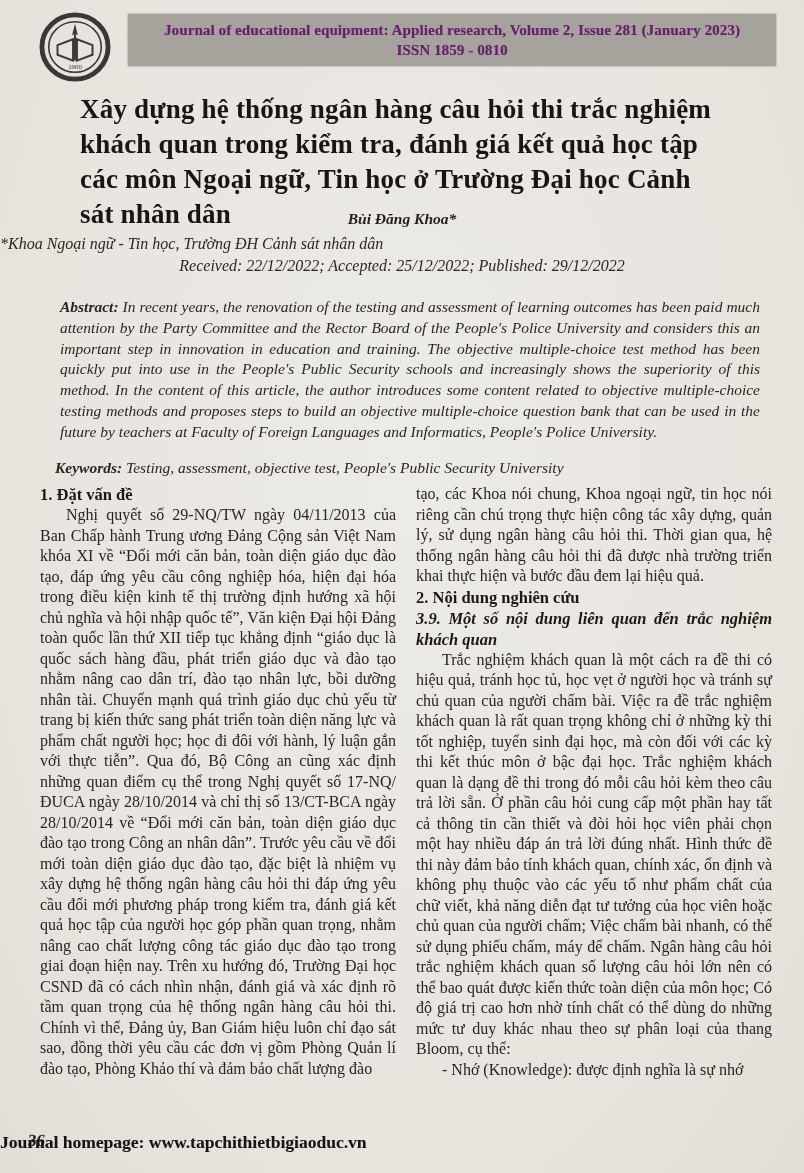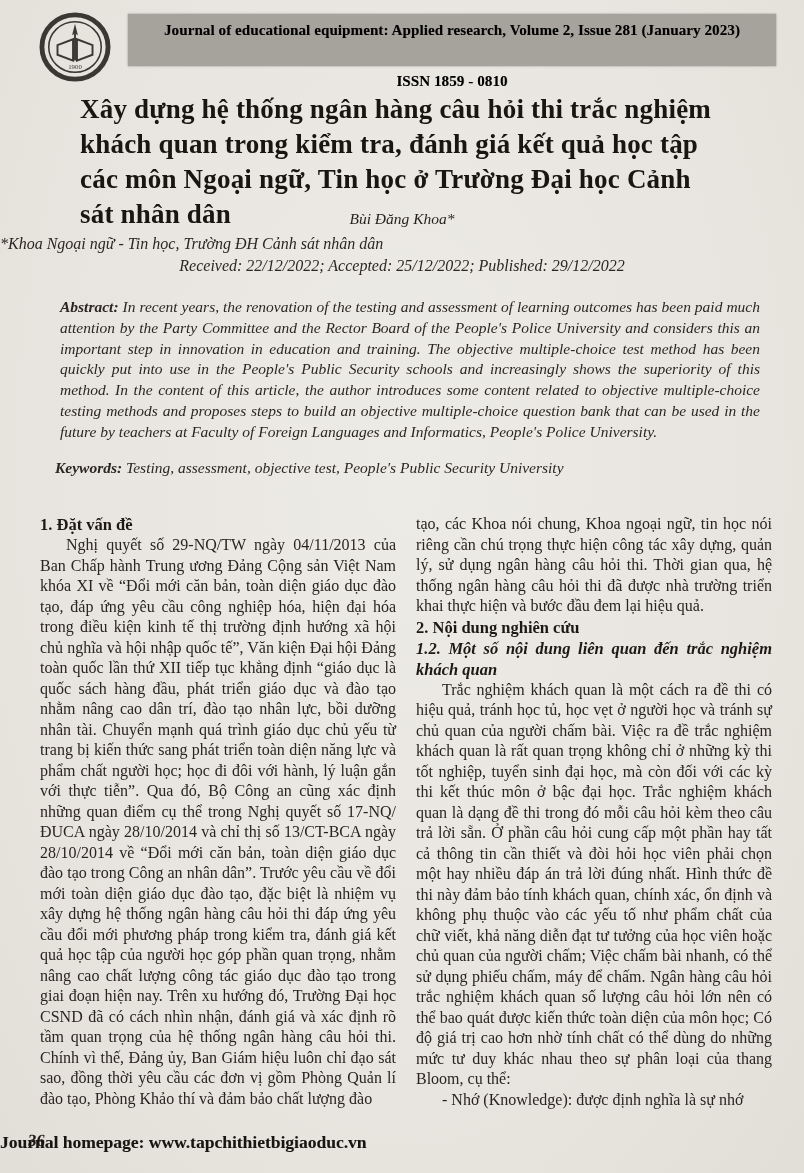--- a/index.html
+++ b/index.html
@@ -16,52 +16,51 @@
   .header{position:absolute;top:12px;left:36px;right:28px;display:flex;align-items:flex-start;}
   .logo{width:78px;height:70px;flex:0 0 auto;margin-right:14px;}
   .header-bar{
     flex:1;margin-top:2px;height:52px;
     background:#a6a39d;
     display:flex;flex-direction:column;justify-content:center;align-items:center;
     gap:3px;
     box-shadow:0 0 2px rgba(60,55,50,.5);
   }
   .header-bar .hline{
-    font-weight:bold;font-size:15px;color:#000000;
+    font-weight:bold;font-size:15px;color:#701a75;
     white-space:nowrap;letter-spacing:.1px;
     text-shadow:.4px .4px 0 rgba(20,18,15,.35);
-    margin-top:31px;
   }
   
   .title{
     margin:96px 40px 0 40px;margin-top:0;
     position:absolute;top:92px;left:40px;right:40px;
     font-weight:bold;font-size:27px;line-height:35px;
     color:#191511;letter-spacing:.2px;
   }
   .author{position:absolute;top:210px;left:0;right:0;text-align:center;
-    font-weight:normal;font-style:italic;font-size:15.5px;color:#241f1a;}
+    font-weight:bold;font-style:italic;font-size:15.5px;color:#241f1a;}
   .affiliation{position:absolute;top:235px;left:0;right:0;text-align:left;
     font-style:italic;font-size:16px;color:#2c2620;}
   .dates{position:absolute;top:257px;left:0;right:0;text-align:center;
     font-style:italic;font-size:16px;color:#2c2620;}
   
   .abstract{
     position:absolute;top:292px;left:55px;width:700px;margin:5px;
     font-style:italic;font-size:15.5px;line-height:20.8px;
     text-align:justify;color:#2b2620;
   }
   .keywords{
     position:absolute;top:458px;left:55px;width:700px;margin:0;
     font-style:italic;font-size:15.5px;line-height:20.8px;color:#2b2620;
   }
   .run-label{font-weight:bold;}
   
   .columns{
-    position:absolute;top:514px;left:40px;right:32px;
+    position:absolute;top:484px;left:40px;right:32px;
     display:flex;gap:20px;
   }
   .col{flex:1;min-width:0;}
   .para{margin:0;font-size:16px;line-height:20.5px;text-align:justify;color:#2a2420;}
   .para.indent{text-indent:26px;}
   .h1{font-weight:bold;font-size:16.5px;line-height:21px;color:#1d1812;}
   .h2{font-weight:bold;font-style:italic;font-size:16.5px;line-height:21px;
       text-align:justify;color:#1d1812;}
   
   .page-number{
@@ -109,21 +108,21 @@
   <p class="keywords"><span class="run-label">Keywords:</span><span> Testing, assessment, objective test, People's Public Security University</span></p>
 
   <div class="columns">
     <div class="col">
       <div class="h1">1. Đặt vấn đề</div>
       <p class="para indent">Nghị quyết số 29-NQ/TW ngày 04/11/2013 của Ban Chấp hành Trung ương Đảng Cộng sản Việt Nam khóa XI về “Đổi mới căn bản, toàn diện giáo dục đào tạo, đáp ứng yêu cầu công nghiệp hóa, hiện đại hóa trong điều kiện kinh tế thị trường định hướng xã hội chủ nghĩa và hội nhập quốc tế”, Văn kiện Đại hội Đảng toàn quốc lần thứ XII tiếp tục khẳng định “giáo dục là quốc sách hàng đầu, phát triển giáo dục và đào tạo nhằm nâng cao dân trí, đào tạo nhân lực, bồi dưỡng nhân tài. Chuyển mạnh quá trình giáo dục chủ yếu từ trang bị kiến thức sang phát triển toàn diện năng lực và phẩm chất người học; học đi đôi với hành, lý luận gắn với thực tiễn”. Qua đó, Bộ Công an cũng xác định những quan điểm cụ thể trong Nghị quyết số 17-NQ/ĐUCA ngày 28/10/2014 và chỉ thị số 13/CT-BCA ngày 28/10/2014 về “Đổi mới căn bản, toàn diện giáo dục đào tạo trong Công an nhân dân”. Trước yêu cầu về đổi mới toàn diện giáo dục đào tạo, đặc biệt là nhiệm vụ xây dựng hệ thống ngân hàng câu hỏi thi đáp ứng yêu cầu đổi mới phương pháp trong kiểm tra, đánh giá kết quả học tập của người học góp phần quan trọng, nhằm nâng cao chất lượng công tác giáo dục đào tạo trong giai đoạn hiện nay. Trên xu hướng đó, Trường Đại học CSND đã có cách nhìn nhận, đánh giá và xác định rõ tầm quan trọng của hệ thống ngân hàng câu hỏi thi. Chính vì thế, Đảng ủy, Ban Giám hiệu luôn chỉ đạo sát sao, đồng thời yêu cầu các đơn vị gồm Phòng Quản lí đào tạo, Phòng Khảo thí và đảm bảo chất lượng đào</p>
     </div>
     <div class="col">
       <p class="para">tạo, các Khoa nói chung, Khoa ngoại ngữ, tin học nói riêng cần chú trọng thực hiện công tác xây dựng, quản lý, sử dụng ngân hàng câu hỏi thi. Thời gian qua, hệ thống ngân hàng câu hỏi thi đã được nhà trường triển khai thực hiện và bước đầu đem lại hiệu quả.</p>
       <div class="h1">2. Nội dung nghiên cứu</div>
-      <div class="h2">1.2. Một số nội dung liên quan đến trắc nghiệm khách quan</div>
+      <div class="h2">3.9. Một số nội dung liên quan đến trắc nghiệm khách quan</div>
       <p class="para indent">Trắc nghiệm khách quan là một cách ra đề thi có hiệu quả, tránh học tủ, học vẹt ở người học và tránh sự chủ quan của người chấm bài. Việc ra đề trắc nghiệm khách quan là rất quan trọng không chỉ ở những kỳ thi tốt nghiệp, tuyển sinh đại học, mà còn đối với các kỳ thi kết thúc môn ở bậc đại học. Trắc nghiệm khách quan là dạng đề thi trong đó mỗi câu hỏi kèm theo câu trả lời sẵn. Ở phần câu hỏi cung cấp một phần hay tất cả thông tin cần thiết và đòi hỏi học viên phải chọn một hay nhiều đáp án trả lời đúng nhất. Hình thức đề thi này đảm bảo tính khách quan, chính xác, ổn định và không phụ thuộc vào các yếu tố như phẩm chất của chữ viết, khả năng diễn đạt tư tưởng của học viên hoặc chủ quan của người chấm; Việc chấm bài nhanh, có thể sử dụng phiếu chấm, máy để chấm. Ngân hàng câu hỏi trắc nghiệm khách quan số lượng câu hỏi lớn nên có thể bao quát được kiến thức toàn diện của môn học; Có độ giá trị cao hơn nhờ tính chất có thể dùng do những mức tư duy khác nhau theo sự phân loại của thang Bloom, cụ thể:</p>
       <p class="para indent">- Nhớ (Knowledge): được định nghĩa là sự nhớ</p>
     </div>
   </div>
 
   <div class="page-number">36</div>
   <div class="homepage">Journal homepage: www.tapchithietbigiaoduc.vn</div>
 
 </div>
 

